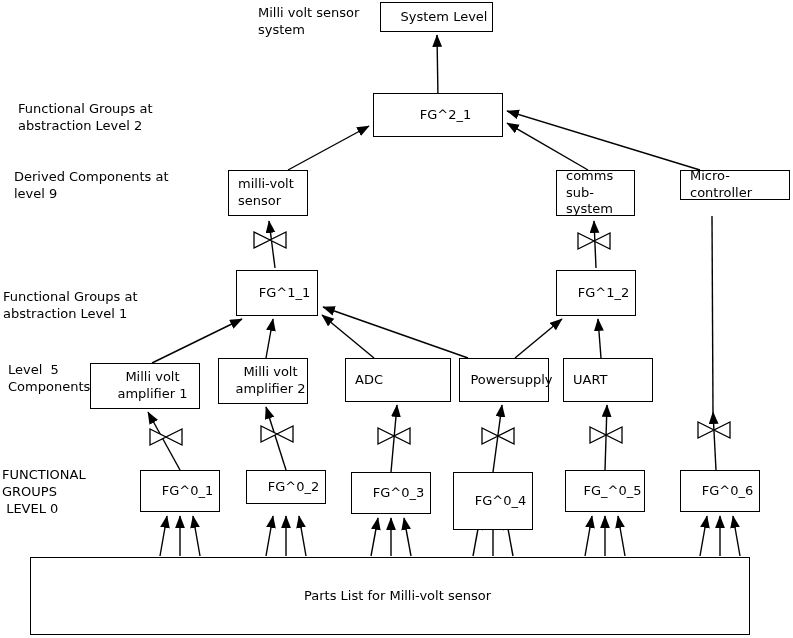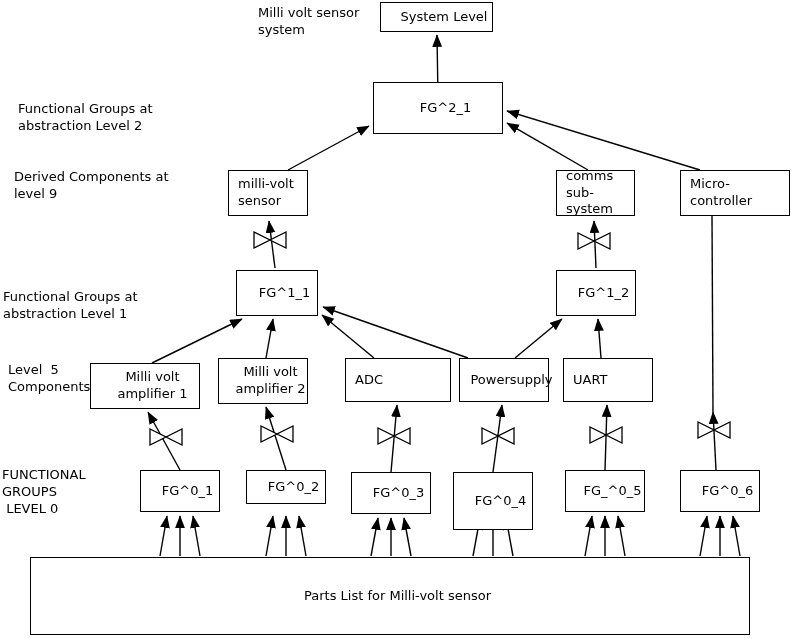--- a/index.html
+++ b/index.html
@@ -70,29 +70,29 @@
       <line x1="585" y1="556" x2="592" y2="516" stroke="#000000" stroke-width="1.4" marker-end="url(#ah)"></line>
       <line x1="605" y1="556" x2="605" y2="516" stroke="#000000" stroke-width="1.4" marker-end="url(#ah)"></line>
       <line x1="625" y1="556" x2="618" y2="516" stroke="#000000" stroke-width="1.4" marker-end="url(#ah)"></line>
       <line x1="700" y1="556" x2="707" y2="516" stroke="#000000" stroke-width="1.4" marker-end="url(#ah)"></line>
       <line x1="720" y1="556" x2="720" y2="516" stroke="#000000" stroke-width="1.4" marker-end="url(#ah)"></line>
       <line x1="740" y1="556" x2="733" y2="516" stroke="#000000" stroke-width="1.4" marker-end="url(#ah)"></line>
     </svg>
 
   <div class="box" style="left:380px;top:2px;width:113px;height:30px">System Level</div>
 
-  <div class="box" style="left:373px;top:82px;width:130px;height:52px">FG^2_1</div>
+  <div class="box" style="left:373px;top:93px;width:130px;height:44px">FG^2_1</div>
 
   <div class="box al" style="left:228px;top:170px;width:80px;height:46px">milli-volt
 sensor</div>
 
   <div class="box al" style="left:556px;top:170px;width:79px;height:46px">comms
 sub-system</div>
 
-  <div class="box al" style="left:680px;top:170px;width:110px;height:46px">Micro-
+  <div class="box al" style="left:680px;top:170px;width:110px;height:30px">Micro-
 controller</div>
 
   <div class="box" style="left:236px;top:270px;width:82px;height:46px">FG^1_1</div>
 
   <div class="box" style="left:556px;top:270px;width:80px;height:46px">FG^1_2</div>
 
   <div class="box" style="left:90px;top:363px;width:110px;height:46px">Milli volt
 amplifier 1</div>
 
   <div class="box" style="left:218px;top:358px;width:90px;height:46px">Milli volt

